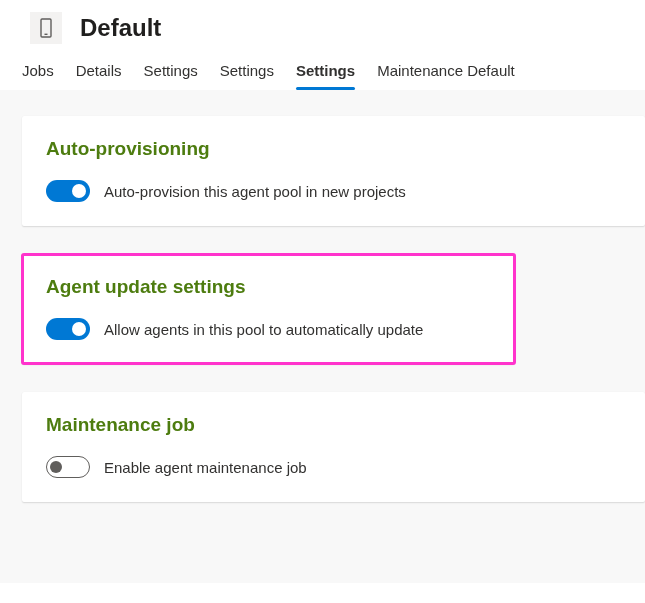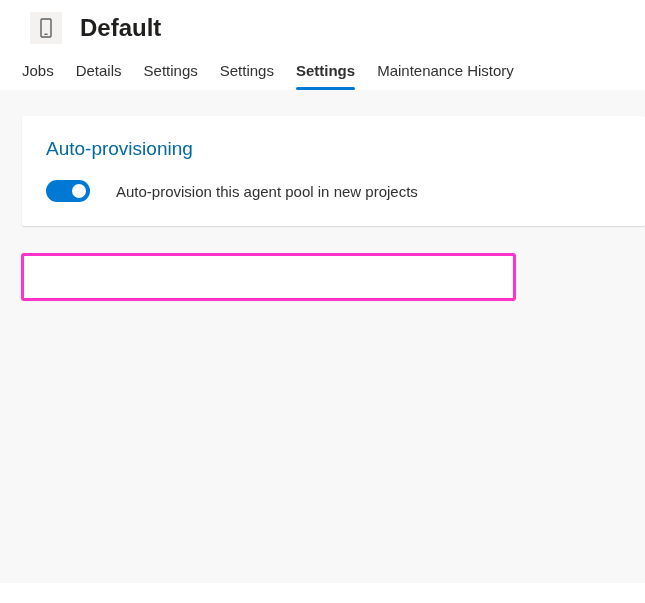--- a/index.html
+++ b/index.html
@@ -78,28 +78,28 @@
       margin-bottom: 28px;
       position: relative;
     }
     .card.highlight {
       outline: 3px solid #ff33cc;
       outline-offset: -2px;
       margin-right: 130px;
     }
     .section-title {
       font-size: 19px;
-      font-weight: 400;
-      color: #0369a1;
+      font-weight: 700;
+      color: #4d7c0f;
       margin-bottom: 20px;
     }
     .toggle-row {
       display: flex;
       align-items: center;
-      gap: 26px;
+      gap: 14px;
     }
     .toggle {
       width: 44px;
       height: 22px;
       border-radius: 11px;
       position: relative;
       cursor: pointer;
       flex-shrink: 0;
     }
     .toggle.on {
@@ -144,32 +144,48 @@
   </div>
   <h1 class="page-title">Default</h1>
 </div>
 
 <nav class="tabs">
   <div class="tab">Jobs</div>
   <div class="tab">Details</div>
   <div class="tab">Settings</div>
   <div class="tab">Settings</div>
   <div class="tab active">Settings</div>
-  <div class="tab">Maintenance History</div>
+  <div class="tab">Maintenance Default</div>
 </nav>
 
 <div class="content">
 
   <div class="card">
     <h2 class="section-title">Auto-provisioning</h2>
     <div class="toggle-row">
       <div class="toggle on">
         <div class="knob"></div>
       </div>
       <span class="toggle-label">Auto-provision this agent pool in new projects</span>
     </div>
   </div>
 
   <div class="card highlight">
+    <h2 class="section-title">Agent update settings</h2>
+    <div class="toggle-row">
+      <div class="toggle on">
+        <div class="knob"></div>
+      </div>
+      <span class="toggle-label">Allow agents in this pool to automatically update</span>
+    </div>
   </div>
 
+  <div class="card">
+    <h2 class="section-title">Maintenance job</h2>
+    <div class="toggle-row">
+      <div class="toggle off">
+        <div class="knob"></div>
+      </div>
+      <span class="toggle-label">Enable agent maintenance job</span>
+    </div>
+  </div>
 
 </div>
 
 </body></html>

